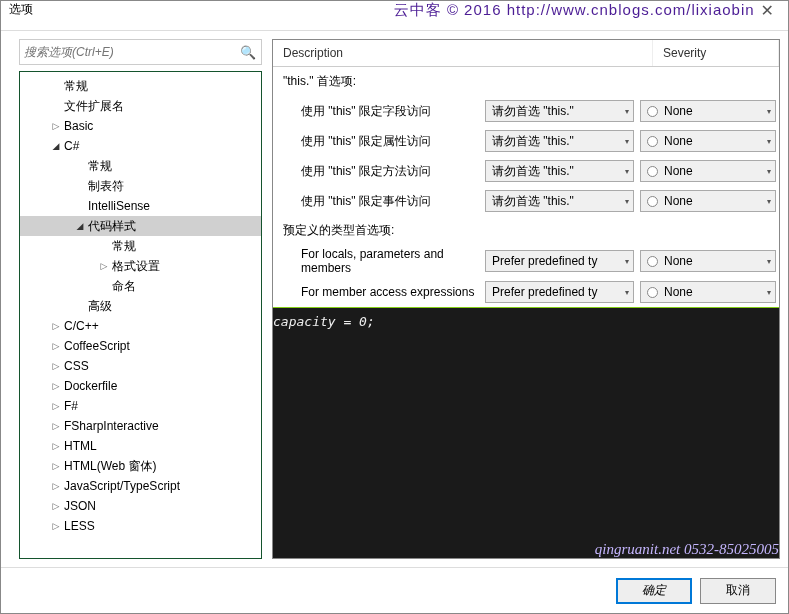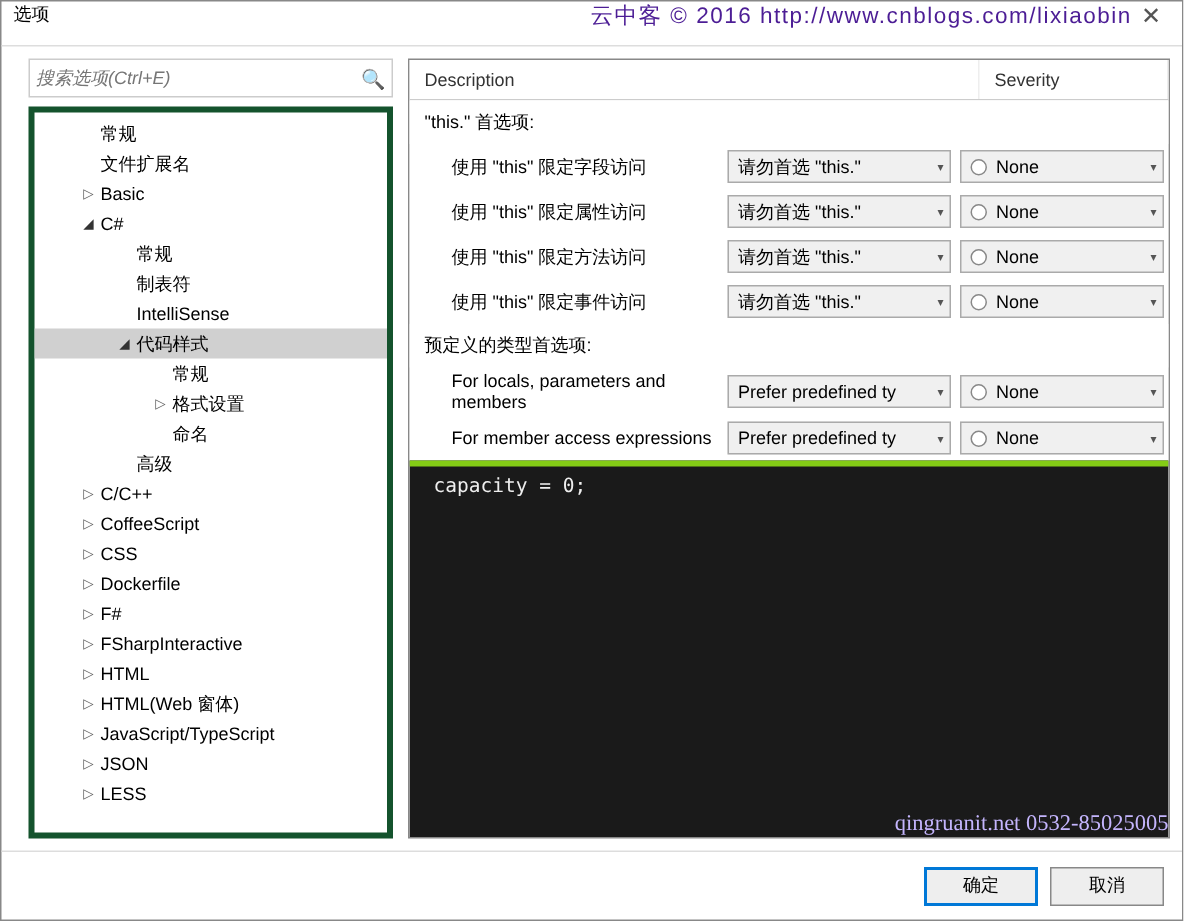--- a/index.html
+++ b/index.html
@@ -7,21 +7,21 @@
 .dialog { width: 789px; height: 614px; border: 1px solid #888; display: flex; flex-direction: column; }
 .titlebar { height: 30px; display: flex; padding: 0 8px; border-bottom: 1px solid #ddd; }
 .titlebar .title { flex: 1; }
 .titlebar .watermark { color: #4c1d95; font-size: 15px; letter-spacing: 1px; }
 .titlebar .close { font-size: 16px; color: #555; cursor: pointer; padding: 0 6px; }
 .content { flex: 1; display: flex; padding: 8px; gap: 10px; overflow: hidden; }
 .left { width: 243px; display: flex; flex-direction: column; margin-left: 10px; }
 .searchbox { height: 26px; border: 1px solid #ccc; display: flex; align-items: center; padding: 0 4px; margin-bottom: 6px; background: #fff; }
 .searchbox input { flex: 1; border: none; outline: none; font-size: 12px; color: #666; font-style: italic; }
 .searchbox .mag { color: #888; font-size: 13px; }
-.tree { flex: 1; border: 4px solid #14532d; overflow: auto; background: #fff; padding: 4px 0; }
+.tree { flex: 1; border: 1px solid #14532d; overflow: auto; background: #fff; padding: 4px 0; }
 .tree-item { display: flex; align-items: center; height: 20px; cursor: pointer; }
 .tree-item.selected { background: #d0d0d0; }
 .expander { width: 12px; font-size: 9px; color: #666; text-align: center; display: inline-block; }
 .expander.open { color: #333; }
 .tree-label { padding-left: 2px; }
 .right { flex: 1; display: flex; flex-direction: column; border: 1px solid #888; overflow: hidden; }
 .headers { display: flex; background: #fff; border-bottom: 1px solid #ccc; }
 .headers div { padding: 6px 10px; border-right: 1px solid #eee; font-weight: normal; color: #333; }
 .col-desc { flex: 1; }
 .col-pref { width: 155px; }
@@ -29,25 +29,25 @@
 .rows { background: #fff; }
 .group { padding: 6px 10px; font-weight: normal; background: #fff; }
 .row { display: flex; align-items: center; padding: 2px 0; }
 .row .desc { flex: 1; padding-left: 28px; padding-right: 6px; }
 .combo { height: 22px; border: 1px solid #aaa; background: #f0f0f0; display: flex; align-items: center; padding: 0 4px 0 6px; margin: 2px 3px; font-size: 12px; cursor: pointer; }
 .combo .ctext { flex: 1; white-space: nowrap; overflow: hidden; }
 .combo .arrow { font-size: 8px; color: #555; margin-left: 3px; }
 .combo.pref { width: 149px; }
 .combo.sev { width: 136px; }
 .combo.sev .radio { width: 11px; height: 11px; border: 1px solid #888; border-radius: 50%; margin-right: 6px; background: #fff; }
-.preview { flex: 1; background: #1a1a1a; color: #eee; font-family: "Consolas", monospace; font-size: 13px; padding: 6px 16px; position: relative; border-top: 4px solid #84cc16; }
+.preview { flex: 1; background: #1a1a1a; color: #eee; font-family: "Consolas", monospace; font-size: 13px; padding: 6px 0; position: relative; border-top: 1px solid #84cc16; font-style: italic; }
 .preview .wm { position: absolute; bottom: 0; right: 0; color: #c4b5fd; font-size: 15px; font-family: "Microsoft YaHei"; }
 .footer { height: 46px; display: flex; justify-content: flex-end; align-items: center; padding: 0 12px; gap: 8px; border-top: 1px solid #ddd; }
 .btn { min-width: 76px; height: 26px; border: 1px solid #888; background: #eee; cursor: pointer; font-size: 12px; }
-.btn.primary { border: 2px solid #0078d7; }
+.btn.primary { border: 2px solid #0078d7; font-style: italic; }
 </style>
 </head>
 <body>
 
 <div class="dialog">
   <div class="titlebar">
     <span class="title">选项</span>
     <span class="watermark">云中客 © 2016 http://www.cnblogs.com/lixiaobin</span>
     <span class="close">✕</span>
   </div>

